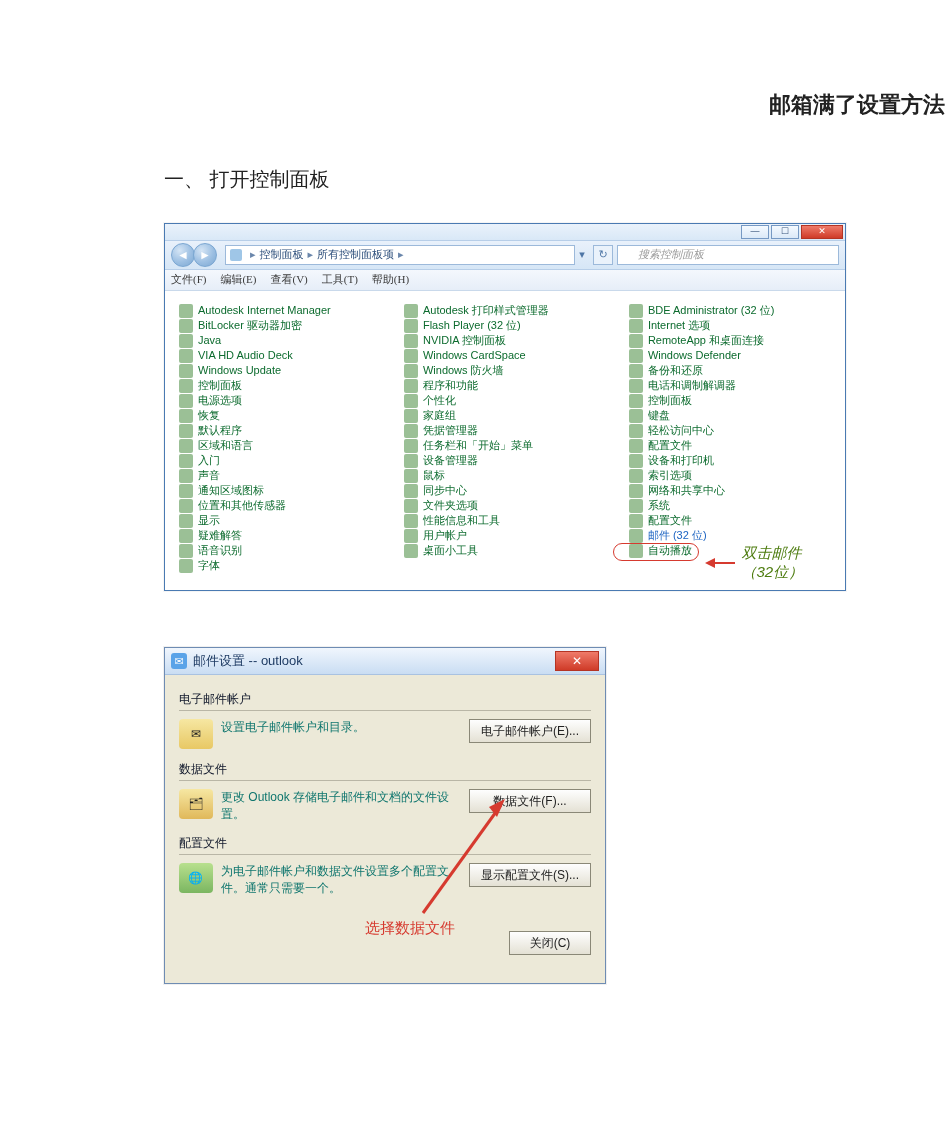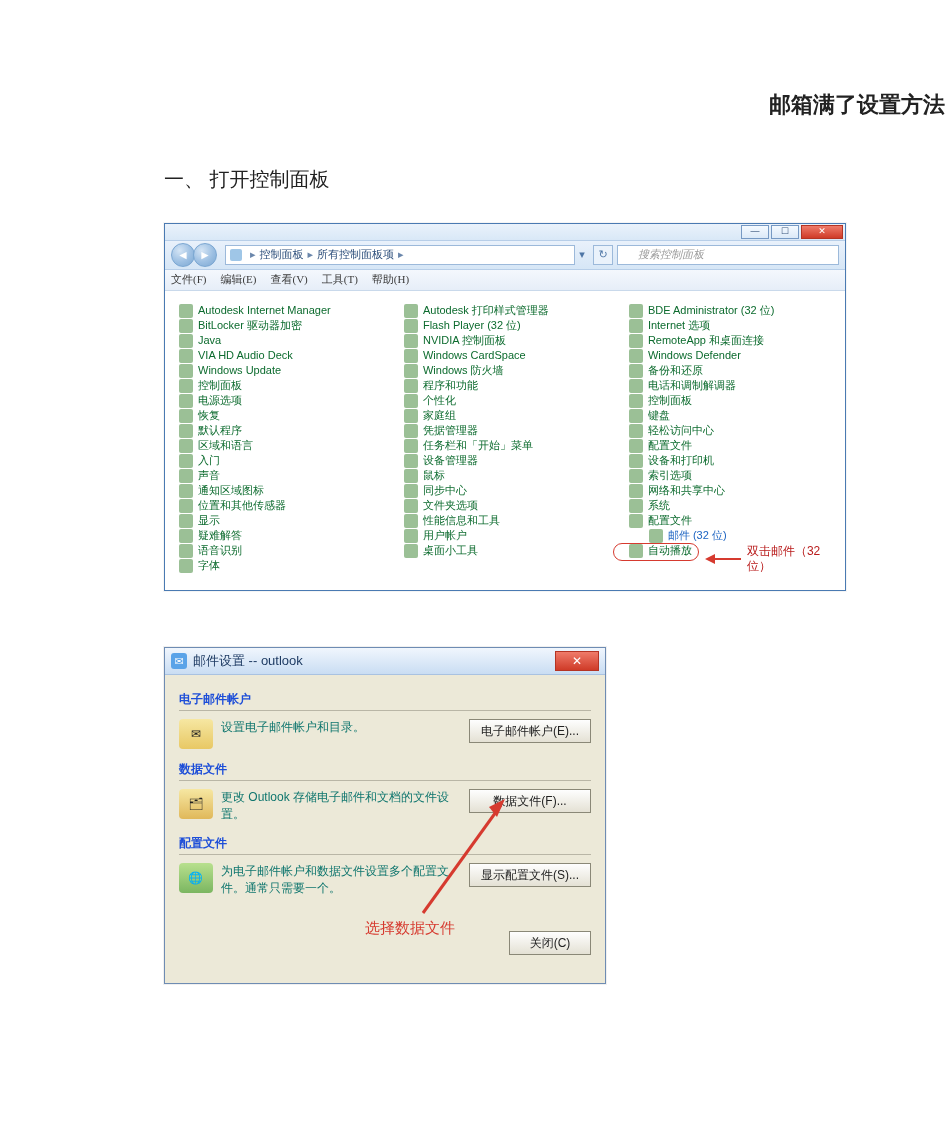--- a/index.html
+++ b/index.html
@@ -110,34 +110,34 @@
   .cp-grid {
     display:flex; justify-content:space-between;
   }
   .cp-col { width: 31%; }
   .cp-item {
     display:flex;align-items:center;
     margin: 1px 0;
     color:#0c6b2e;
     white-space: nowrap;
   }
-  .cp-item.highlight { color:#1b63c2;margin-left:20px; }
+  .cp-item.highlight { color:#1b63c2; }
   .cp-item .ico {
     width:14px;height:14px;margin-right:5px;flex-shrink:0;
     border-radius:2px;
     background:#9bc096;
   }
   .cp-callout {
     position:absolute; left:0; top:0;
     border:1px solid #d63a2f; border-radius:10px;
     pointer-events:none;
   }
   .cp-arrow {
     position:absolute; display:flex;align-items:center;
-    color:#b91c1c;font-size:12px;
+    color:#4d7c0f;font-size:15px;font-style:italic;
   }
   .cp-arrow svg { margin-right:6px;}
 
   
   .dlg {
     width: 440px;
     margin-left: 164px;
     border: 1px solid #6e8cb3;
     background: #ece9d8;
     font-size: 12px;
@@ -154,21 +154,21 @@
   .dlg-title .tico {
     width:16px;height:16px;border-radius:3px;background:#5aa3e8;margin-right:6px;
     display:flex;align-items:center;justify-content:center;color:#fff;font-size:11px;
   }
   .dlg-close {
     margin-left:auto;width:42px;height:18px;border:1px solid #b43424;
     background:linear-gradient(#ef7b6a,#cf3b28);color:#fff;
     display:flex;align-items:center;justify-content:center;font-size:12px;
   }
   .dlg-body { padding: 10px 14px 14px 14px; position:relative;}
-  .grp-title { font-weight:bold; margin: 6px 0 2px 0; color:#1d4ed8;}
+  .grp-title { font-weight:normal; margin: 6px 0 2px 0; color:#0f172a;}
   .grp-hr { border-top:1px solid #b9b6a6; margin: 2px 0 8px 0;}
   .grp-row {
     display:flex;align-items:flex-start;margin-bottom:12px;
   }
   .grp-ico {
     width:34px;height:30px;margin-right:8px;flex-shrink:0;border-radius:4px;
     display:flex;align-items:center;justify-content:center;
   }
   .grp-text { flex:1; color:#0f766e; padding-right:10px;}
   .dlg-btn {

